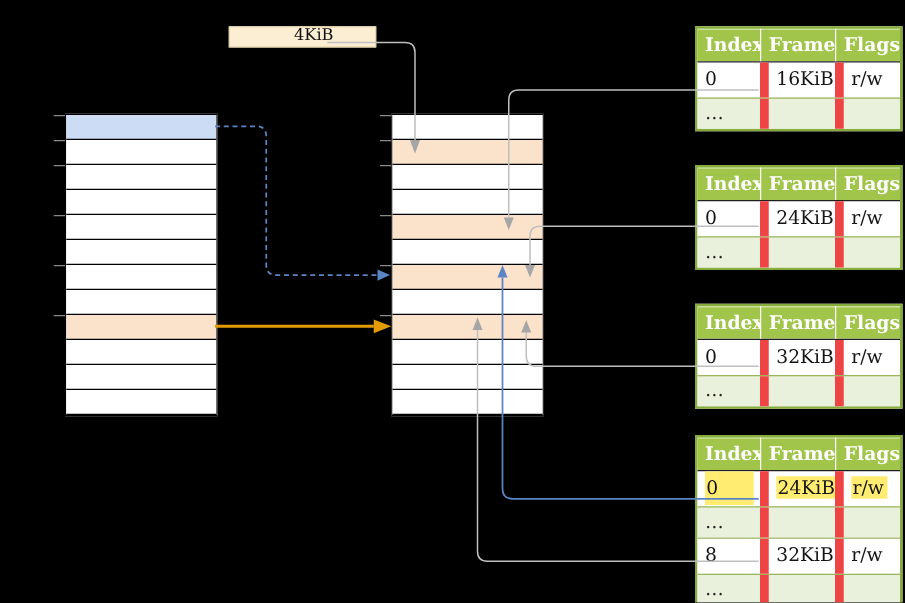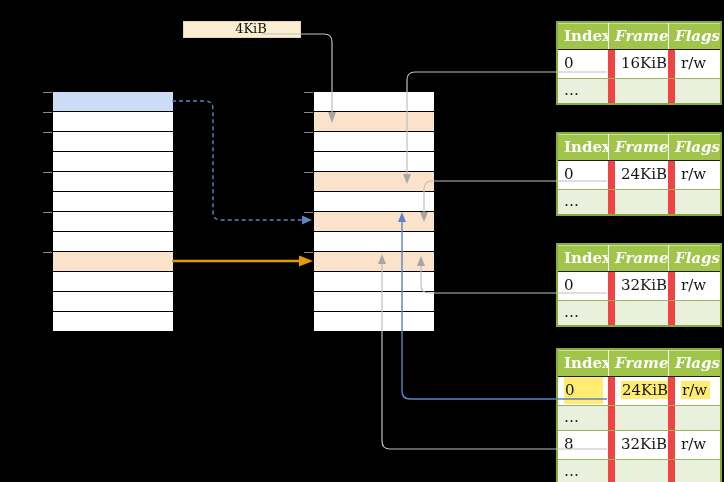--- a/index.html
+++ b/index.html
@@ -41,21 +41,21 @@
     position:absolute; left:556px; width:166px;
     border:2px solid var(--table-border-green,#86ac3d);
     background:#fff; box-sizing:border-box;
   }
   .pt-row { display:flex; }
   .pt-header {
     height:26px; background:var(--header-green,#a1c54b);
     box-shadow:inset 0 1px 0 rgba(255,255,255,.45);
   }
   .pt-header .pt-cell { color:#fff; font-weight:bold; line-height:26px; font-size:15px; }
-  .pt-header .pt-cell + .pt-cell { border-left:1px solid rgba(255,255,255,.95);font-style:italic; }
+  .pt-header .pt-cell + .pt-cell { border-left:1px solid rgba(255,255,255,.95); }
   .pt-data { height:28px; background:#fff; border-top:1px solid #9bb55e; }
   .pt-data .pt-cell { line-height:27px; }
   .pt-data.after-header, .pt-dots.after-header { border-top:1px solid #1f1f1f; }
   .pt-dots { height:24px; background:var(--dots-row-green,#e9f0db); border-top:1px solid #9bb55e; }
   .pt-dots .pt-cell { line-height:22px; color:#222; }
   .pt-cell {
     box-sizing:border-box; padding-left:6px; font-size:15px; color:#151515;
     overflow:hidden; white-space:nowrap;
   }
   .pt-cell.c0 { width:50px; } .pt-cell.c1 { width:60px; } .pt-cell.c2 { width:52px; }

